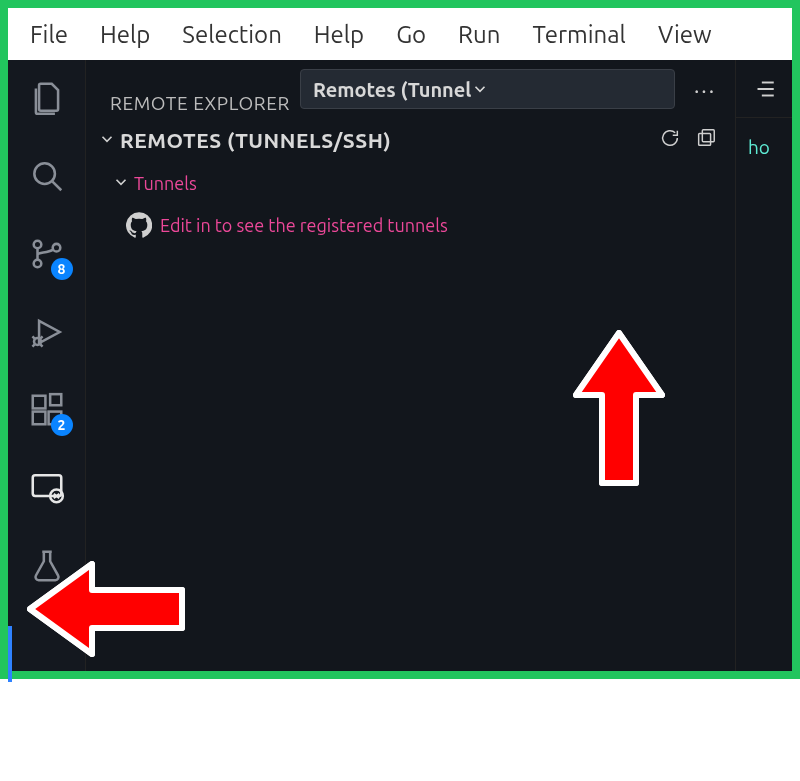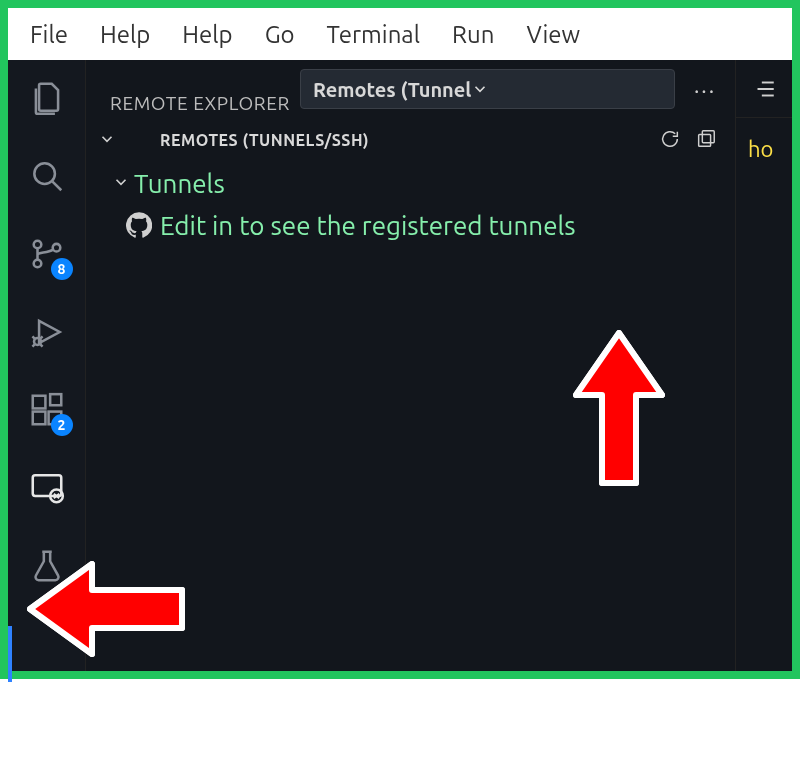--- a/index.html
+++ b/index.html
@@ -17,57 +17,58 @@
   .act-item svg { width: 38px; height: 38px; stroke: currentColor; fill: none; stroke-width: 1.6; }
   .act-badge { position: absolute; bottom: -2px; right: -2px; min-width: 22px; height: 22px; border-radius: 11px; background: #0a84ff; color: #fff; font-size: 14px; font-weight: 600; display: flex; align-items: center; justify-content: center; padding: 0 4px; }
   .active-indicator { position: absolute; left: 0; top: 566px; width: 4px; height: 56px; background: #2f82ff; }
   
   .sidebar { flex: 1; background: #12161c; color: #cfcfcf; display: flex; flex-direction: column; border-right: 1px solid #222; min-width: 0; }
   .sb-header { display: flex; align-items: center; height: 58px; padding: 0 10px 0 24px; gap: 10px; }
   .sb-title { font-size: 19px; letter-spacing: 0.6px; color: #bcbcbc; flex: 0 0 auto; margin-top: 28px; }
   .sb-dropdown { flex: 1; height: 40px; background: #242a33; border: 1px solid #3a3f47; border-radius: 4px; display: flex; align-items: center; padding: 0 8px 0 12px; color: #d8d8d8; font-size: 20px; justify-content: flex-start; min-width: 0; overflow: hidden; font-weight: bold; }
   .sb-dropdown span.text { white-space: nowrap; overflow: hidden; }
   .sb-more { width: 40px; text-align: center; color: #cfcfcf; font-size: 22px; letter-spacing: 2px; }
-  .section-hdr { display: flex; align-items: center; height: 44px; padding: 0 18px 0 8px; font-size: 16px; color: #d9d9d9; gap: 40px; }
+  .section-hdr { display: flex; align-items: center; height: 44px; padding: 0 18px 0 8px; font-size: 21px; color: #d9d9d9; }
   .section-hdr .chev { width: 26px; text-align: center; color: #cfcfcf; }
   .section-hdr .label { font-weight: 700; letter-spacing: 0.5px; flex: 1; }
   .section-hdr .actions { display: flex; gap: 14px; color: #cfcfcf; }
   .section-hdr .actions svg { width: 22px; height: 22px; stroke: currentColor; fill: none; stroke-width: 1.6; }
-  .tree-row { display: flex; align-items: center; height: 42px; font-size: 26px; color: #86efac; padding-right: 16px; }
+  .tree-row { display: flex; align-items: center; height: 42px; font-size: 18px; color: #ec4899; padding-right: 16px; }
   .tree-row.hover { background: #1d2229; }
   .tree-row .indent { display: inline-block; }
   .tree-row .chev { width: 26px; text-align: center; color: #cfcfcf; font-size: 20px; }
   .tree-row .row-label { flex: 1; }
   .tree-row .row-actions { display: flex; gap: 14px; color: #d0d0d0; align-items: center; }
   .tree-row .row-actions svg { width: 24px; height: 24px; stroke: currentColor; fill: none; stroke-width: 1.8; }
   .gh-icon { width: 26px; height: 26px; display: inline-flex; align-items: center; justify-content: center; margin-right: 8px; }
   .gh-icon svg { width: 26px; height: 26px; fill: #cfcfcf; }
   
   .editor { width: 56px; background: #12161c; color: #cfcfcf; display: flex; flex-direction: column; }
   .editor .tabrow { height: 58px; display: flex; align-items: center; justify-content: center; border-bottom: 1px solid #222;}
   .editor .tabrow svg { width: 26px; height: 26px; stroke: #cfcfcf; fill: none; stroke-width: 1.8; }
-  .editor .breadcrumb { padding: 18px 8px 0 12px; font-size: 22px; color: #fde047; }
+  .editor .breadcrumb { padding: 18px 8px 0 12px; font-size: 19px; color: #5eead4; }
   
   .arrow { position: absolute; pointer-events: none; }
   .arrow svg { filter: drop-shadow(0 0 0 #fff); }
   .arrow path { fill: #ff0000; stroke: #fff; stroke-width: 6; stroke-linejoin: round; }
   .chev-svg { width: 18px; height: 18px; stroke: currentColor; fill: none; stroke-width: 2.2; }
 </style>
 </head>
 <body>
 
 <div class="frame">
 
   <div class="menubar">
     <div class="item">File</div>
     <div class="item">Help</div>
+    <div class="item">Selection</div>
     <div class="item">Help</div>
     <div class="item">Go</div>
+    <div class="item">Run</div>
     <div class="item">Terminal</div>
-    <div class="item">Run</div>
     <div class="item">View</div>
   </div>
 
   <div class="main" style="position:relative;">
 
     <div class="activitybar">
       <div class="active-indicator"></div>
 
       <div class="act-item" title="Explorer">
         <svg viewBox="0 0 24 24">

